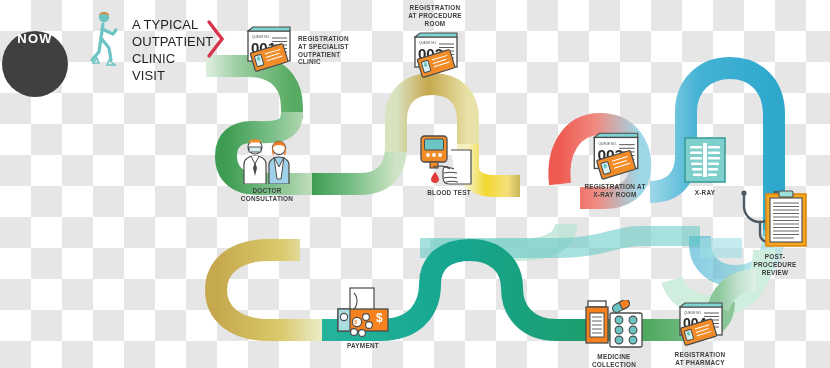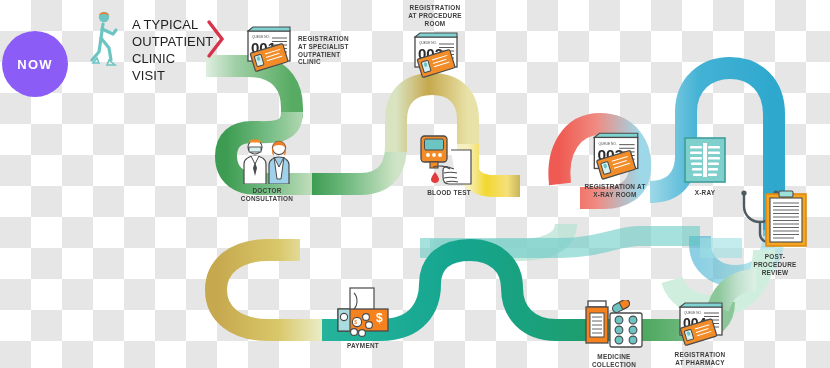--- a/index.html
+++ b/index.html
@@ -21,21 +21,21 @@
   .lbl{
     font-size:6.4px;font-weight:bold;letter-spacing:.25px;line-height:1.22;
     color:#3d3d3d;text-align:center;text-transform:uppercase;
     margin-top:3px;white-space:pre-line;
   }
   .node.labeltop .lbl{margin-top:0;margin-bottom:3px;}
   .art{display:block;}
   
   #now{
     position:absolute;left:2px;top:31px;width:66px;height:66px;border-radius:50%;
-    background:#8b5cf6;display:flex;align-items:center;justify-content:center;
+    background:#404040;display:flex;align-items:flex-start;justify-content:center;
   }
   #now span{color:#fff;font-size:13px;font-weight:bold;letter-spacing:1.2px;}
   
   #title{
     position:absolute;left:132px;top:16px;width:78px;
     font-size:13px;line-height:1.32;color:#1f1f1f;letter-spacing:.1px;
     text-transform:uppercase;
   }
   #arrow{position:absolute;left:205px;top:18px;}
 </style>

